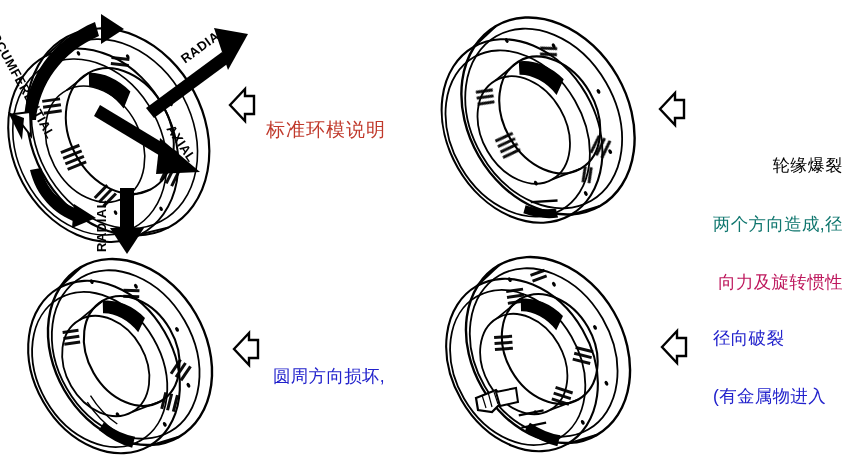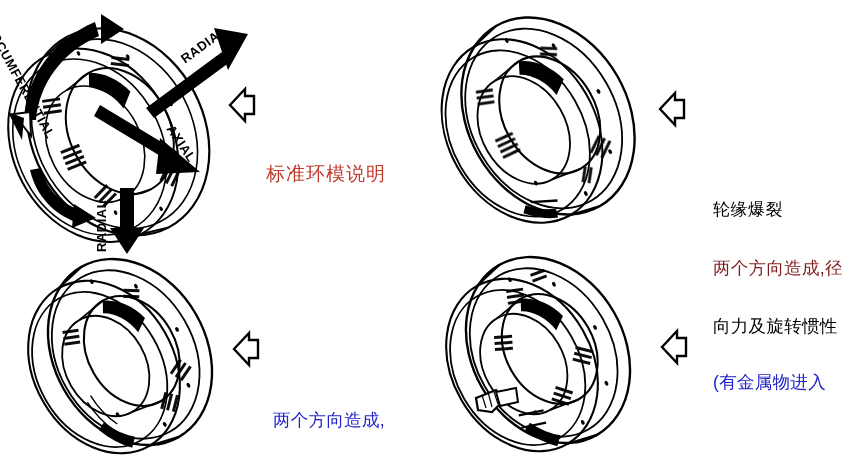--- a/index.html
+++ b/index.html
@@ -21,21 +21,20 @@
   .quad {
     position: absolute;
   }
   .fig {
     position: absolute;
   }
   .caption {
     position: absolute;
     line-height: 1.18;
     white-space: pre;
-    margin-top: 44px;
   }
   .cap-head {
     color: #000000;
     font-size: 17px;
     letter-spacing: 0.5px;
   }
   .cap-body {
     font-size: 17.5px;
     letter-spacing: 0.3px;
   }
@@ -222,24 +221,24 @@
           </g>
         </g>
       </g>
     </svg>
   </div>
 
   <svg class="arrow-marker" style="left:658px; top:88px;" width="34" height="42" viewBox="0 0 34 42">
     <path d="M 2,21 L 17,5 L 17,12 L 26,12 L 26,30 L 17,30 L 17,37 Z" fill="#ffffff" stroke="#000000" stroke-width="2.4" stroke-linejoin="miter"></path>
   </svg>
 
-  <div class="caption" style="left:713px; top:118px;">
+  <div class="caption" style="left:713px; top:118px;text-align:right;">
     <div class="cap-head">轮缘爆裂</div>
-    <div class="cap-body" style="color:#7f1d1d;">两个方向造成,径</div>
-    <div class="cap-body" style="color:#000000;">向力及旋转惯性</div>
+    <div class="cap-body" style="color:#0f766e;">两个方向造成,径</div>
+    <div class="cap-body" style="color:#be185d;">向力及旋转惯性</div>
   </div>
 
   <div class="quad" style="left:18px; top:248px; width:230px; height:212px;">
     <svg class="fig" style="left:0px; top:0px;" width="235" height="212" viewBox="0 0 235 212">
       <g stroke="#000" fill="none" stroke-width="1.8">
         <g transform="translate(112,104) rotate(-30)">
           <ellipse cx="0" cy="0" rx="76" ry="98" stroke-width="2.4"></ellipse>
           <ellipse cx="-5" cy="0" rx="68" ry="89"></ellipse>
           <ellipse cx="-30" cy="0" rx="70" ry="91" stroke-width="2.1"></ellipse>
           <ellipse cx="-35" cy="0" rx="62" ry="82"></ellipse>
@@ -288,21 +287,21 @@
         </g>
       </g>
     </svg>
   </div>
 
   <svg class="arrow-marker" style="left:232px; top:328px;" width="34" height="42" viewBox="0 0 34 42">
     <path d="M 2,21 L 17,5 L 17,12 L 26,12 L 26,30 L 17,30 L 17,37 Z" fill="#ffffff" stroke="#000000" stroke-width="2.4" stroke-linejoin="miter"></path>
   </svg>
 
   <div class="caption" style="left:273px; top:328px;">
-    <div class="cap-body" style="color:#2222cc;">两个方向造成,</div>
+    <div class="cap-body" style="color:#2222cc;">圆周方向损坏,</div>
     
   </div>
 
   <div class="quad" style="left:432px; top:250px; width:235px; height:210px;">
     <svg class="fig" style="left:0px; top:0px;" width="235" height="210" viewBox="0 0 235 210">
       <g stroke="#000" fill="none" stroke-width="1.8">
         <g transform="translate(116,100) rotate(-30)">
           <ellipse cx="0" cy="0" rx="76" ry="98" stroke-width="2.4"></ellipse>
           <ellipse cx="-5" cy="0" rx="68" ry="89"></ellipse>
           <ellipse cx="-30" cy="0" rx="70" ry="91" stroke-width="2.1"></ellipse>
@@ -367,18 +366,19 @@
         </g>
       </g>
     </svg>
   </div>
 
   <svg class="arrow-marker" style="left:660px; top:326px;" width="34" height="42" viewBox="0 0 34 42">
     <path d="M 2,21 L 17,5 L 17,12 L 26,12 L 26,30 L 17,30 L 17,37 Z" fill="#ffffff" stroke="#000000" stroke-width="2.4" stroke-linejoin="miter"></path>
   </svg>
 
   <div class="caption" style="left:713px; top:290px;">
+    <div class="cap-body" style="color:#2222cc;">径向破裂</div>
     <div class="cap-body" style="color:#2222cc;">(有金属物进入</div>
     
     
   </div>
 
 </div>
 
 </body></html>

